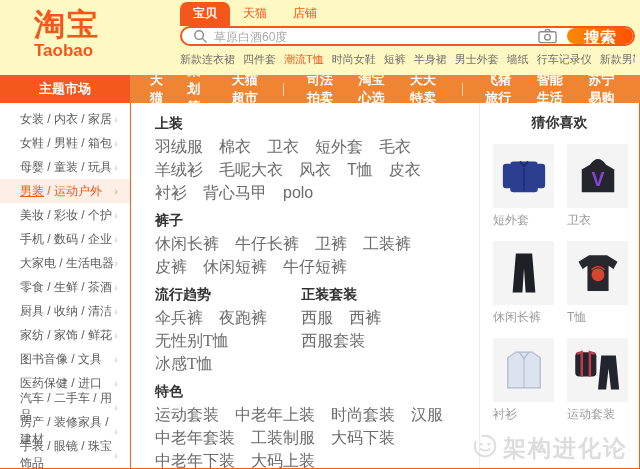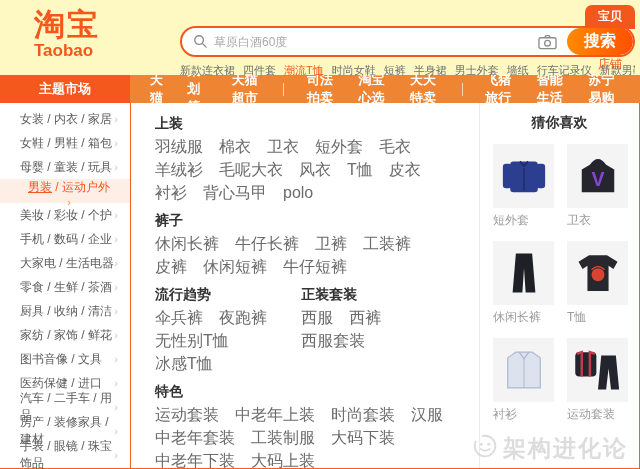--- a/index.html
+++ b/index.html
@@ -5,24 +5,24 @@
   * { margin:0; padding:0; box-sizing:border-box; }
   body { background:#fff; font-family:"Liberation Sans","DejaVu Sans",sans-serif; }
   .page { width:640px; height:469px; position:relative; background:#fff; overflow:hidden; }
 
   
   .header { height:75px; position:relative; background:#fef9c3; }
   .logo { position:absolute; left:34px; top:9px; line-height:1.05; cursor:pointer; }
   .logo-cn { font-size:31px; font-weight:bold; color:#f4571c; letter-spacing:2px; }
   .logo-en { font-size:17px; font-weight:bold; color:#f4571c; }
   .search-area { position:absolute; left:180px; top:5px; width:455px; }
-  .tabs { display:flex; height:21px; align-items:flex-end;flex-direction:column; }
+  .tabs { display:flex; height:21px; align-items:flex-end; }
   .tab { padding:3px 13px 4px; font-size:12px; color:#f4571c; border-radius:7px 7px 0 0; cursor:pointer; }
   .tab.active { background:#f4571c; color:#fff; font-weight:bold; }
-  .search-bar { display:flex; align-items:center; height:31px; border:2px solid #f4571c; border-radius:17px; overflow:hidden; background:#fff; }
+  .search-bar { display:flex; align-items:flex-end; height:20px; border:2px solid #f4571c; border-radius:17px; overflow:hidden; background:#fff; }
   .search-icon { margin:0 6px 0 11px; display:flex; }
   .search-input { flex:1; border:none; outline:none; font-size:12px; color:#333; min-width:0; }
   .search-input::placeholder { color:#aaa; }
   .camera-btn { margin:0 10px; display:flex; cursor:pointer; background:none; border:none; }
   .search-btn { width:66px; align-self:stretch; background:linear-gradient(90deg,#ff8a00,#ff5000); color:#fff; font-size:16px; font-weight:bold; border:none; border-radius:15px; cursor:pointer; font-family:inherit; }
   .hot-keywords { margin-top:6px; font-size:11px; color:#6e6e6e; white-space:nowrap; overflow:hidden; }
   .hot-keywords span { margin-right:8px; cursor:pointer; }
   .hot-keywords span.hl { color:#f4571c; }
 
   
@@ -30,28 +30,28 @@
   .market { width:130px; background:#f4581c; color:#fff; font-size:13px; font-weight:bold; display:flex; align-items:center; justify-content:center; cursor:pointer; }
   .nav-rest { flex:1; background:#ef8432; display:flex; align-items:center; padding-left:20px; color:#fff; }
   .nav-item { font-size:13px; font-weight:bold; margin-right:23px; cursor:pointer; }
   .nav-sep { width:1px; height:13px; background:rgba(255,255,255,.65); margin-right:23px; }
 
   
   .content { display:flex; height:366px; border-bottom:1px solid #f2601f; }
   .sidebar { width:130px; background:#fff; padding-top:4px; }
   .side-item { display:flex; justify-content:space-between; align-items:center; height:24px; padding:0 12px 0 20px; font-size:12px; color:#5c5c5c; cursor:pointer; }
   .side-item .chev { color:#c4c4c4; font-size:11px; }
-  .side-item.active { background:#fdeee6; color:#f4571c;flex-direction:column; }
+  .side-item.active { background:#fdeee6; color:#f4571c; }
   .side-item.active .chev { color:#f4944d; }
   .side-item.active u { text-decoration:underline; }
 
   .flyout { flex:1; display:flex; background:#fff; border-left:1px solid #f2601f; border-right:1px solid #f2601f; }
   .menu { flex:1; padding:4px 6px 0 24px; overflow:hidden; }
   .section { }
-  .section.half { display:inline-block; width:46%; vertical-align:top; }
+  .section.half { display:inline-block; width:46%; vertical-align:top;font-family:Liberation Serif, serif; }
   .section-title { font-size:14px; font-weight:bold; color:#333; margin:8px 0 2px; }
   .links { line-height:23px; }
   .menu-link { display:inline-block; margin-right:16px; font-size:16px; color:#6b6b6b; cursor:pointer; }
 
   .recommend { width:160px; border-left:1px solid #ececec; padding:11px 13px 0 13px; }
   .rec-title { text-align:center; font-size:14px; font-weight:bold; color:#333; margin-bottom:12px; }
   .grid { display:grid; grid-template-columns:1fr 1fr; column-gap:13px; row-gap:12px; }
   .product { cursor:pointer; }
   .thumb { width:61px; height:64px; background:#f4f4f4; display:flex; align-items:center; justify-content:center; }
   .plabel { font-size:12px; color:#9b9b9b; margin-top:4px; white-space:nowrap; }

